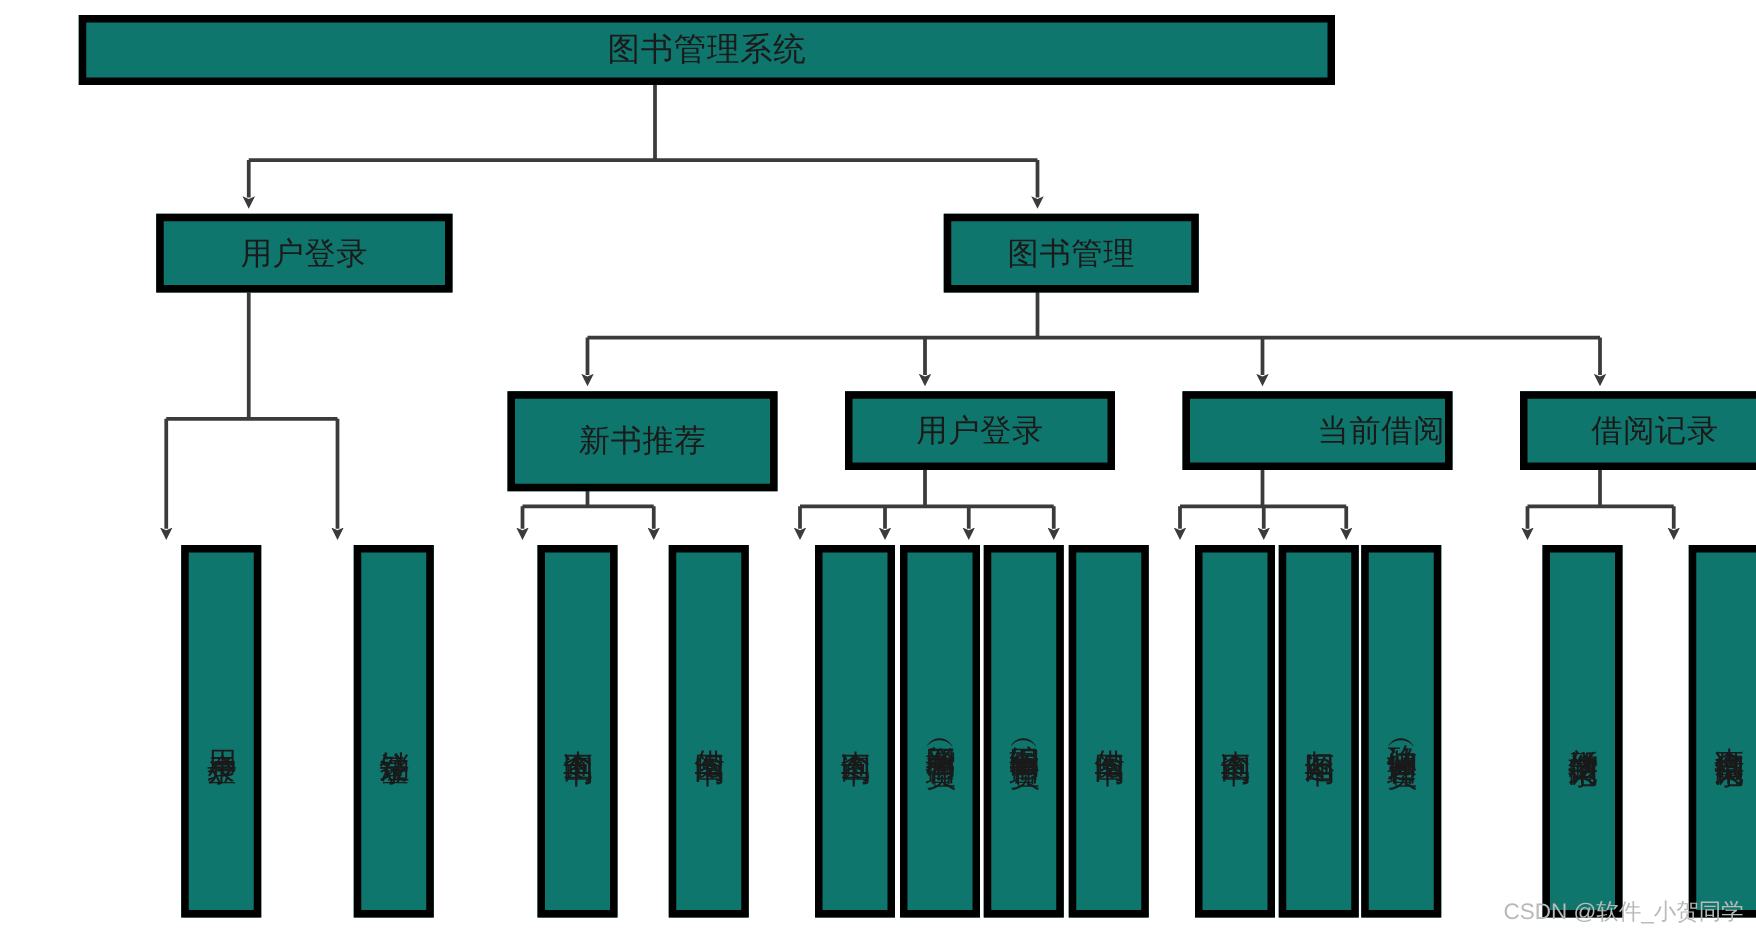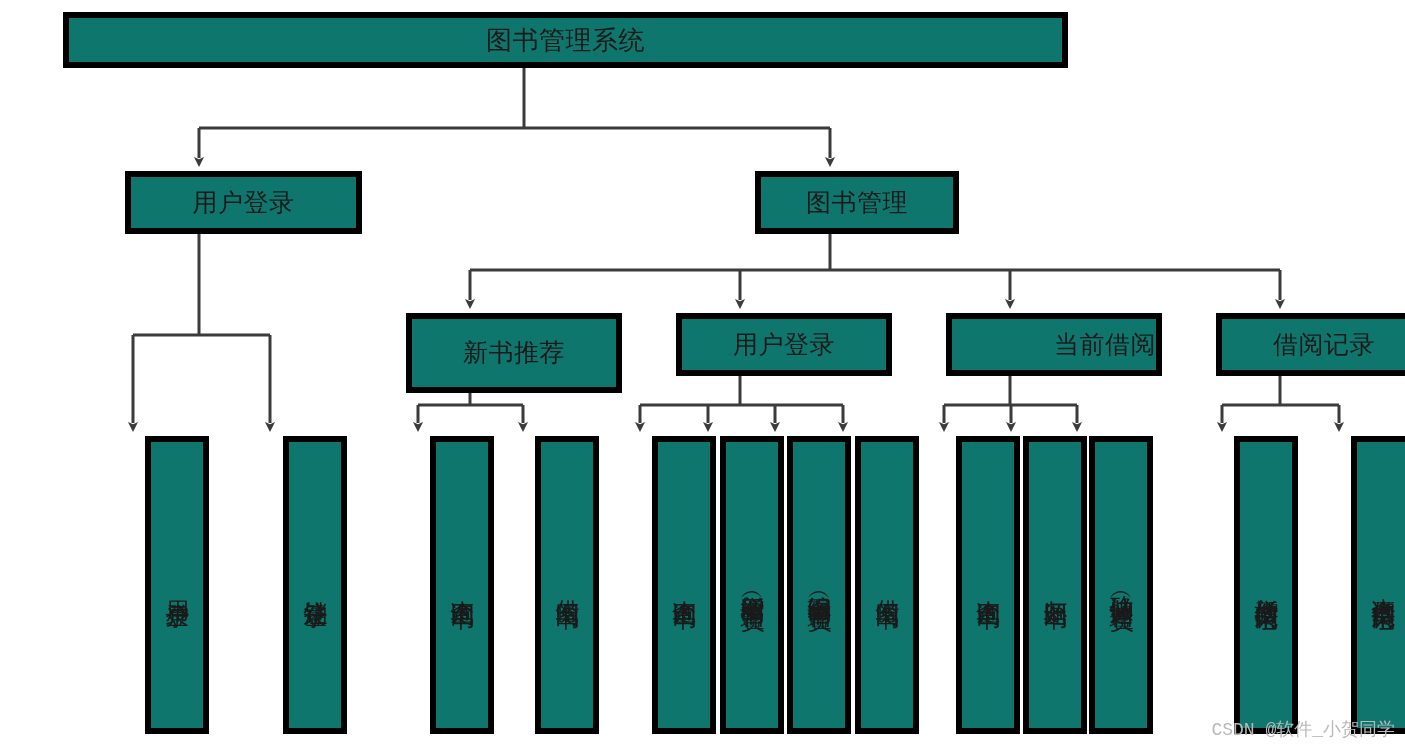--- a/index.html
+++ b/index.html
@@ -62,21 +62,21 @@
   }
   .node.root .label { font-size: 26px; }
   .watermark {
     position: absolute;
     right: 10px;
     bottom: 6px;
     font-size: 18px;
     color: #b9b9b9;
     z-index: 3;
     white-space: nowrap;
-    font-family: Liberation Mono, monospace;
+    font-family: Liberation Sans, sans-serif;
   }
 </style>
 </head>
 <body>
 
 <div id="canvas">
 
   <svg id="edges" viewBox="0 0 1405 747" xmlns="http://www.w3.org/2000/svg">
     <defs>
       <marker id="arrow" markerWidth="12" markerHeight="12" refX="1" refY="5" orient="auto" markerUnits="userSpaceOnUse">

